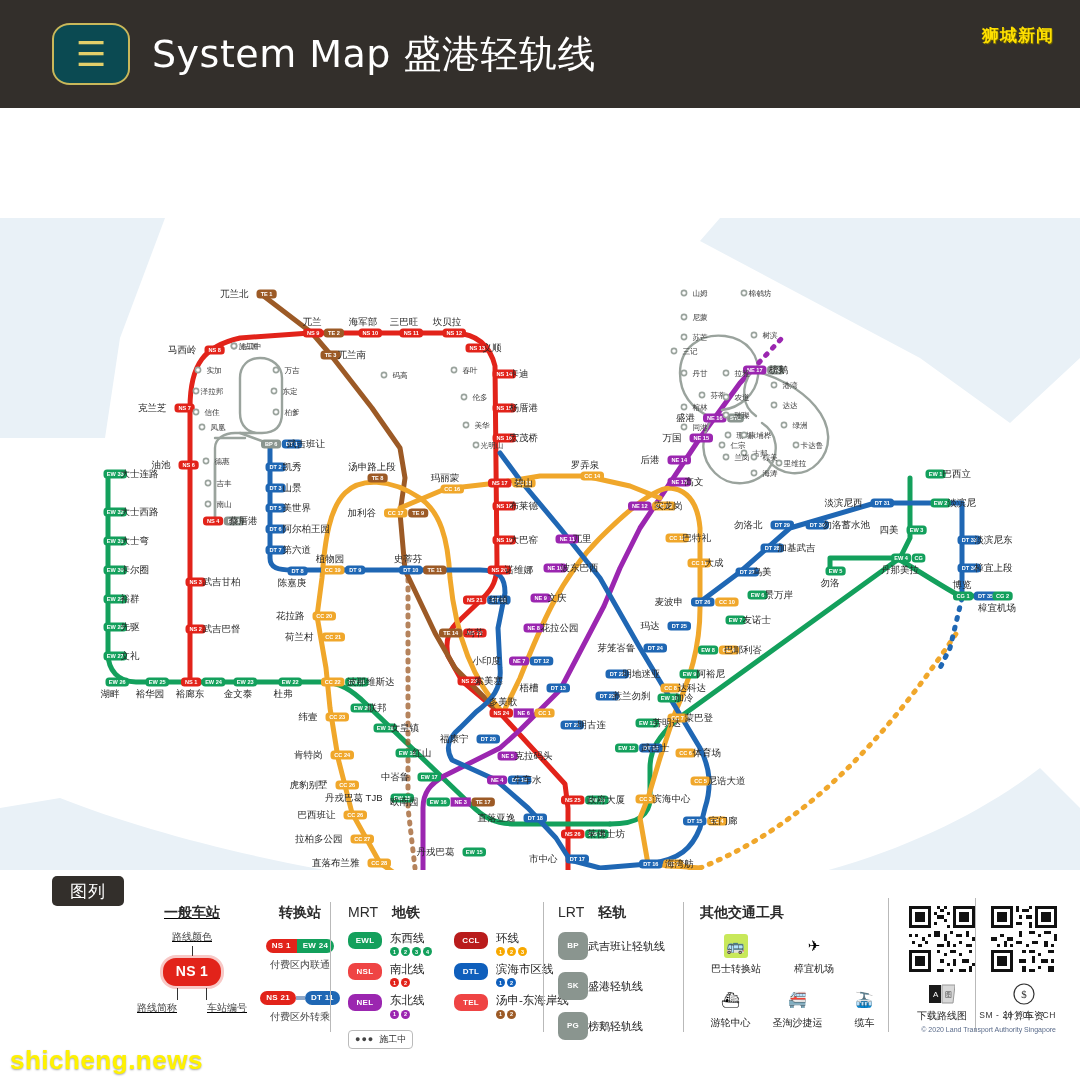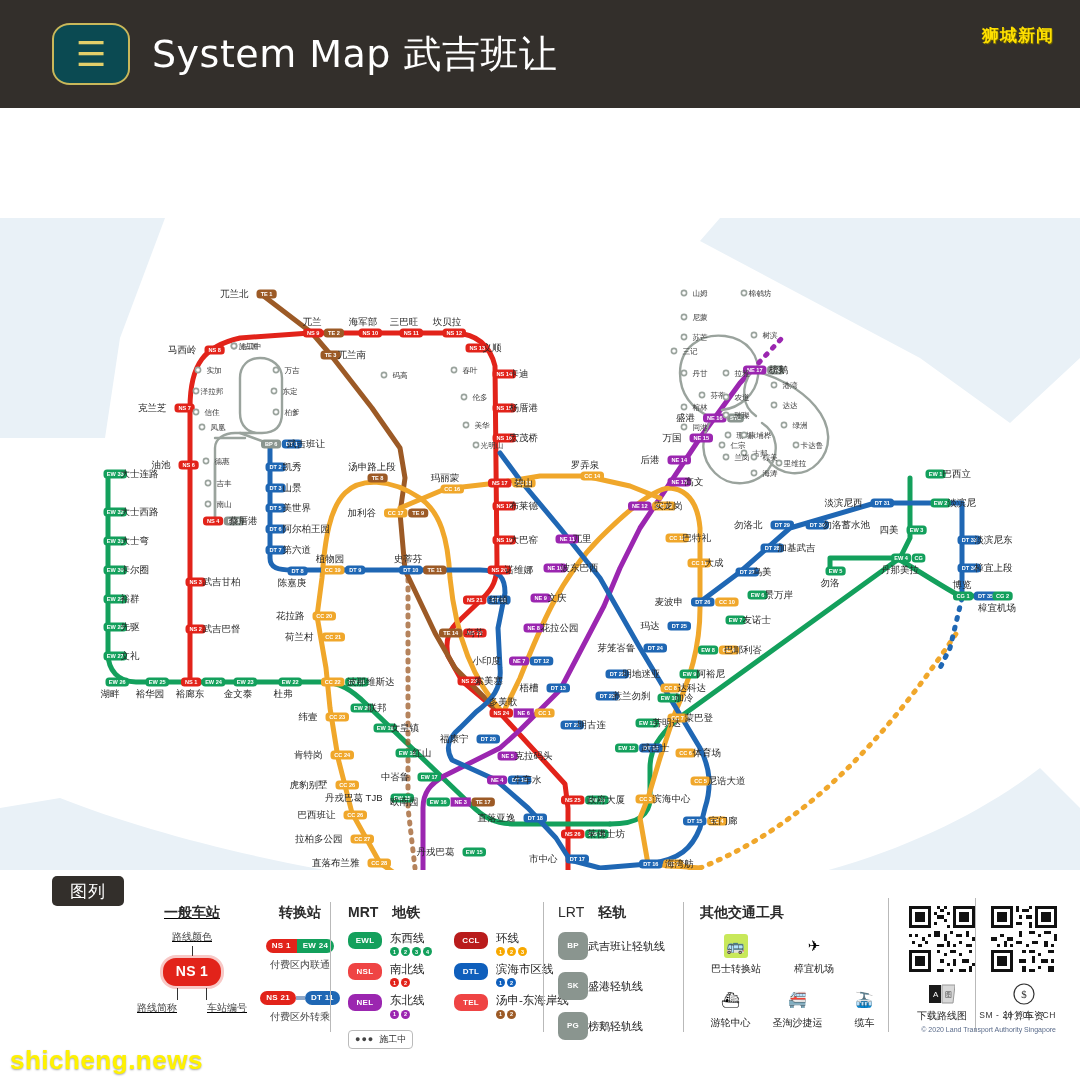--- a/index.html
+++ b/index.html
@@ -108,21 +108,21 @@
 </style>
 </head>
 <body>
 
 <div id="header">
   <div id="logo-wrap">
     <div id="logo-shape">
       <span id="logo-glyph">☰</span>
     </div>
   </div>
-  <div id="header-title">System Map 武吉班让</div>
+  <div id="header-title">System Map 盛港轻轨线</div>
   <div id="watermark-top">狮城新闻</div>
 </div>
 
 <div id="map-area">
 <svg id="map-svg" width="1080" height="762" viewBox="0 0 1080 762" xmlns="http://www.w3.org/2000/svg">
   <defs>
     <style>
       .nsl{stroke:#e2231a;} .ewl{stroke:#13a05c;} .nel{stroke:#9b26b0;}
       .ccl{stroke:#f0a72b;} .dtl{stroke:#1f67b4;} .tel{stroke:#9c5a26;}
       .lrt{stroke:#9aa39d;}
@@ -1024,21 +1024,21 @@
         <span class="badge" style="background:#1f67b4;padding:2px 6px;">DT 11</span>
       </span>
     </div>
     <div class="leg-sub" style="margin-top:5px;font-size:10px;">付费区外转乘</div>
   </div>
 
   <div class="vrule" style="left:330px;top:32px;height:130px;"></div>
 
   <div class="leg-col" style="left:348px;width:230px;">
     <div style="display:flex;gap:14px;align-items:baseline;margin-bottom:10px;">
-      <span class="leg-head" style="font-weight:bold;margin:0;">MRT</span>
+      <span class="leg-head" style="font-weight:normal;margin:0;">MRT</span>
       <span class="leg-head" style="margin:0;">地铁</span>
     </div>
     <div style="display:flex;gap:22px;">
       <div id="mrt-col-a">
           <div class="line-row">
             <span class="badge" style="background: rgb(19, 160, 92);">EWL</span>
             <div>
               <div class="line-name">东西线</div>
               <div class="mini-dots">
                 <span class="mini-dot" style="background: rgb(19, 160, 92);">1</span>

